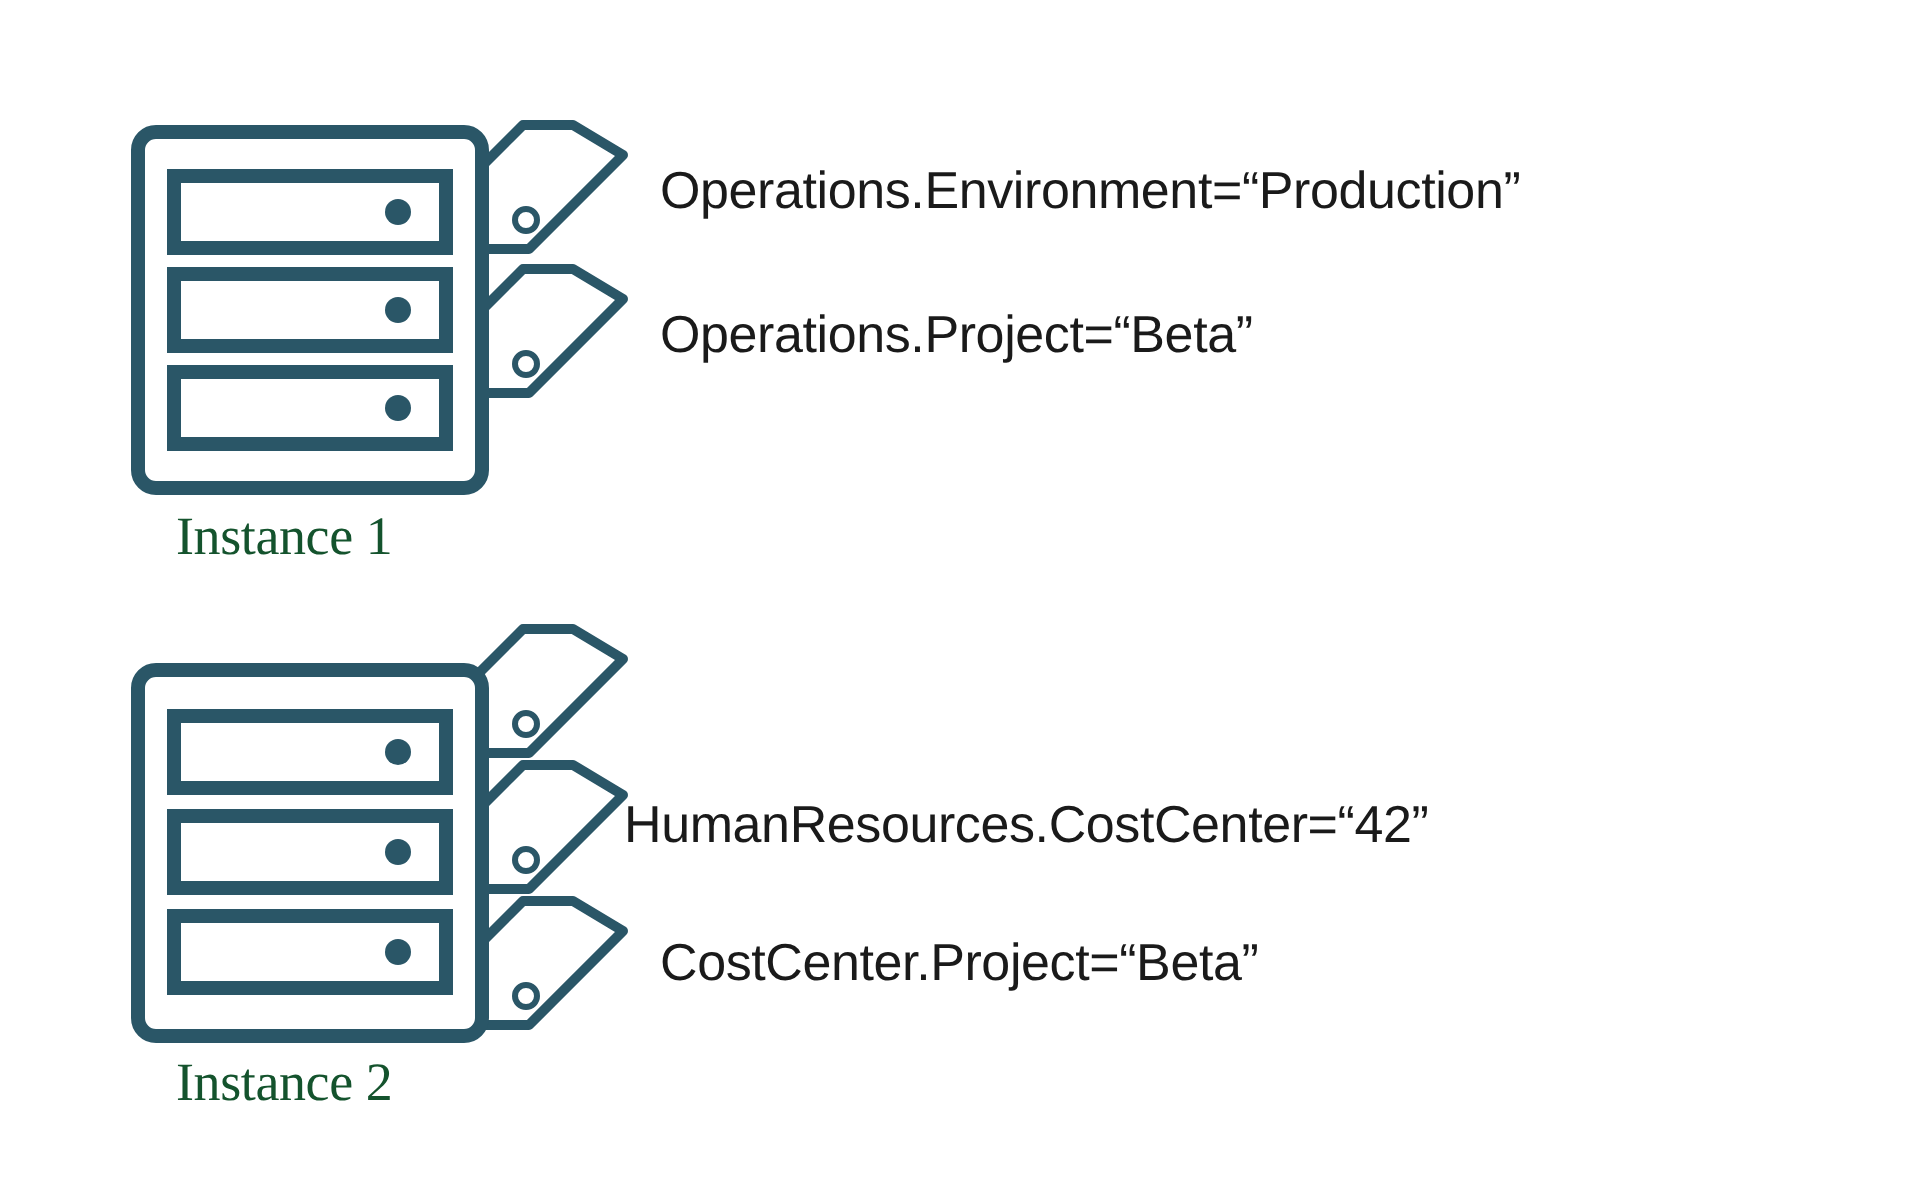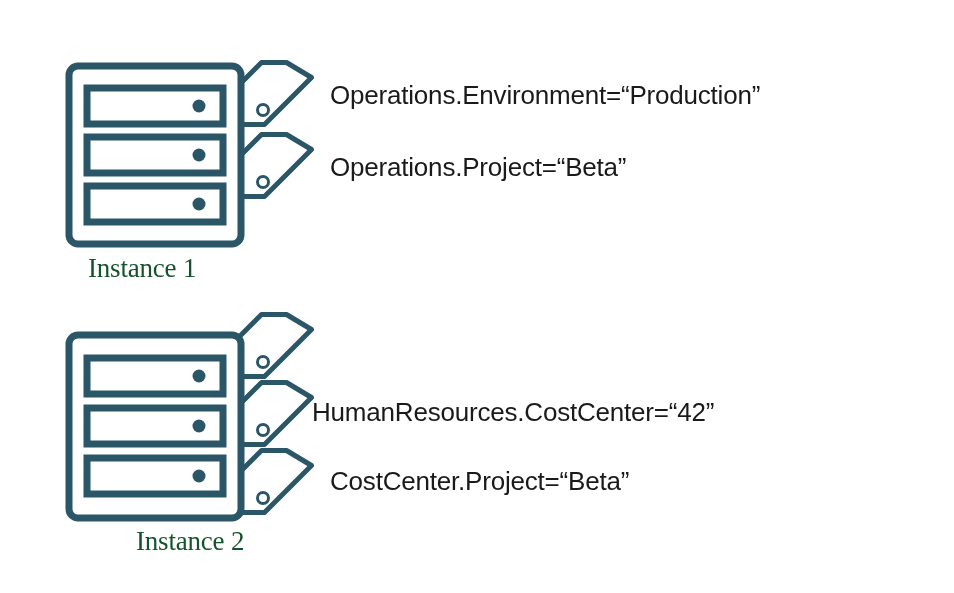--- a/index.html
+++ b/index.html
@@ -115,15 +115,15 @@
 
   <div class="tag-label" style="left:330px; top:154px;">Operations.Project=“Beta”</div>
 
   <div class="instance-label" style="left:88px; top:255px;">Instance 1</div>
 
 
   <div class="tag-label" style="left:312px; top:399px;">HumanResources.CostCenter=“42”</div>
 
   <div class="tag-label" style="left:330px; top:468px;">CostCenter.Project=“Beta”</div>
 
-  <div class="instance-label" style="left:88px; top:528px;margin-left:48px;">Instance 2</div>
+  <div class="instance-label" style="left:88px; top:528px;">Instance 2</div>
 
 </div>
 
 </body></html>

